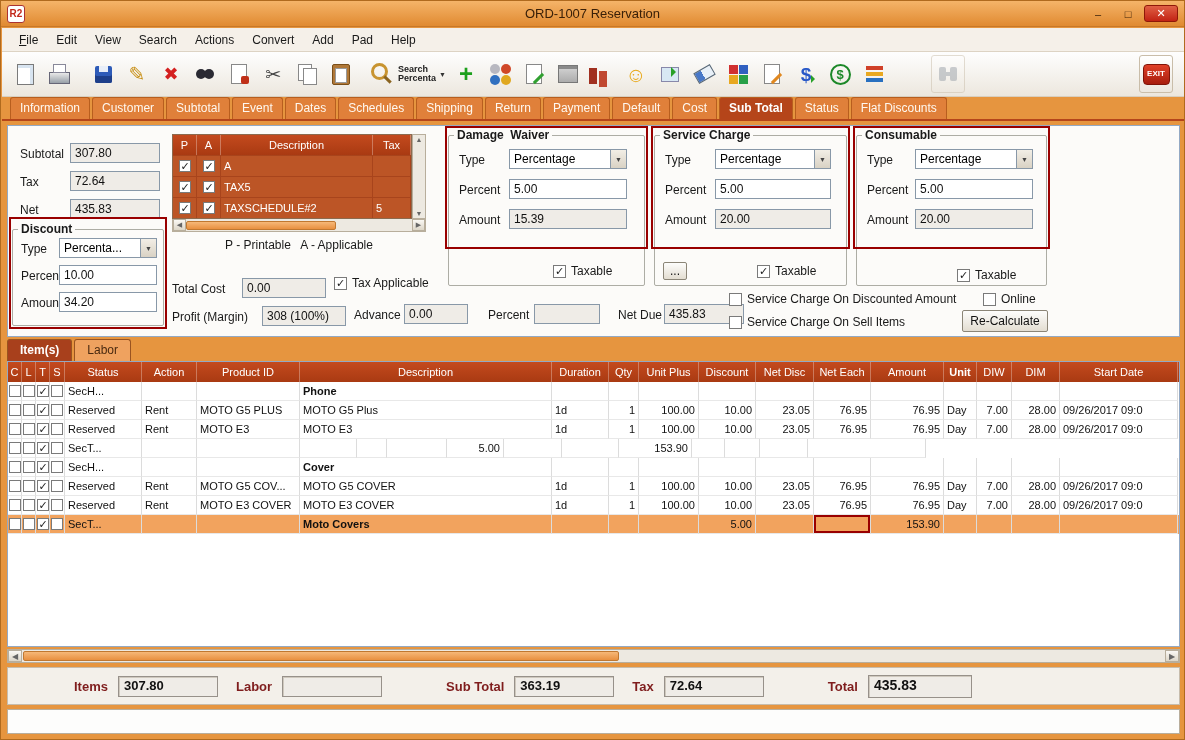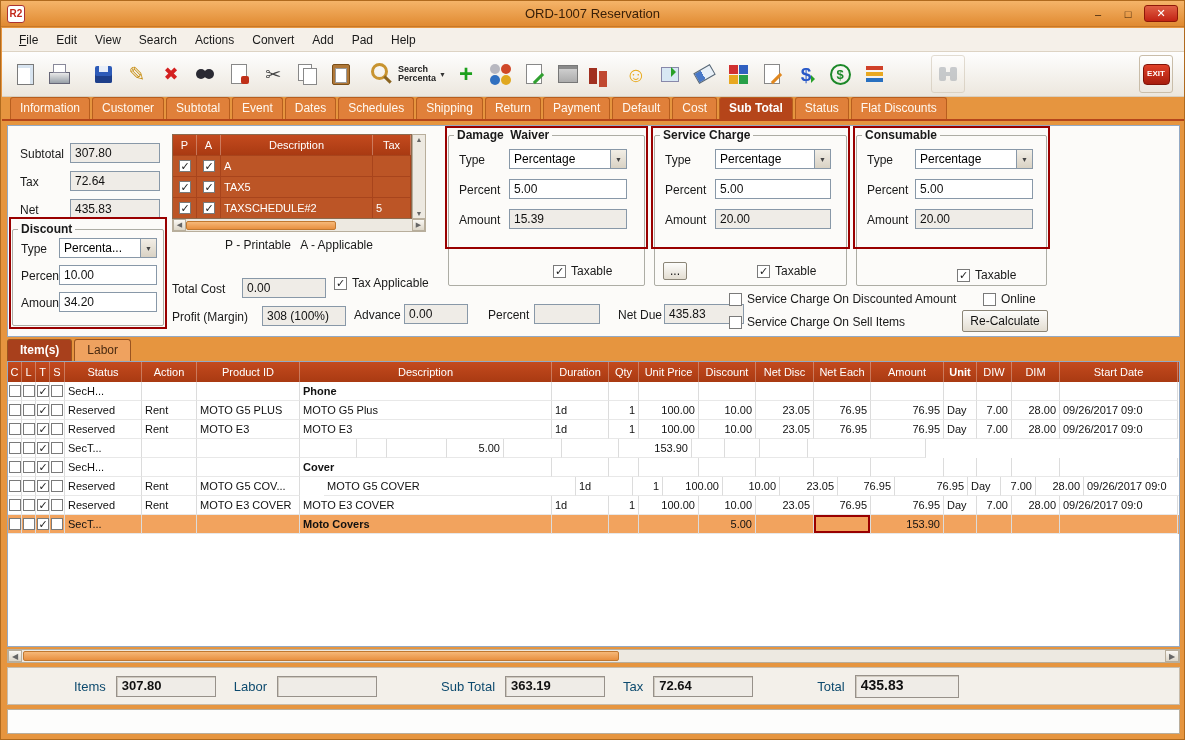--- a/index.html
+++ b/index.html
@@ -124,21 +124,21 @@
   .td.chk{justify-content:center;padding:0;}
   .td.annotated{box-shadow:inset 0 0 0 2px #990000;}
   
   .hscroll{position:absolute;left:6px;top:648px;width:1173px;height:14px;background:#EDE9E1;border:1px solid #B8AE9C;display:flex;align-items:center;}
   .sarrow{width:14px;height:100%;display:flex;align-items:center;justify-content:center;font-size:8px;color:#666;background:linear-gradient(#FAF8F4,#DDD6C8);border:1px solid #B8AE9C;}
   .sarrow.right{margin-left:auto;}
   .sthumb{position:absolute;left:15px;width:596px;height:10px;background:linear-gradient(#F6B878,#E89040);border:1px solid #C07830;border-radius:2px;}
   
   .footer{position:absolute;left:6px;top:666px;width:1173px;height:38px;background:#F3F0EA;border:1px solid #C6BCAC;display:flex;align-items:center;padding-left:66px;}
   .ffield{display:flex;align-items:center;margin-right:18px;}
-  .flabel{font-size:13px;font-weight:normal;color:#0c4a6e;margin-right:10px;}
+  .flabel{font-size:13px;font-weight:bold;color:#7f1d1d;margin-right:10px;}
   .fvalue{width:100px;height:21px;background:#EFECE7;border:1px solid #97918A;box-shadow:inset 1px 1px 0 #CFC9BE;font-size:13px;font-weight:bold;color:#111;padding:1px 5px;}
   .ffield.ml-lg{margin-left:46px;}
   .ffield.ftotal .fvalue{width:104px;height:23px;font-size:14px;}
   .statusbar{position:absolute;left:6px;top:708px;width:1173px;height:25px;background:#FDFDFC;border:1px solid #B9AE9C;}
 </style>
 </head>
 <body>
 
 <div class="window">
 
@@ -440,21 +440,21 @@
         <div class="th" style="width: 14px;">C</div>
         <div class="th" style="width: 14px;">L</div>
         <div class="th" style="width: 14px;">T</div>
         <div class="th" style="width: 15px;">S</div>
         <div class="th" style="width: 77px;">Status</div>
         <div class="th" style="width: 55px;">Action</div>
         <div class="th" style="width: 103px;">Product ID</div>
         <div class="th" style="width: 252px;">Description</div>
         <div class="th" style="width: 57px;">Duration</div>
         <div class="th" style="width: 30px;">Qty</div>
-        <div class="th" style="width: 60px;">Unit Price</div>
+        <div class="th" style="width: 60px;">Unit Plus</div>
         <div class="th" style="width: 57px;">Discount</div>
         <div class="th" style="width: 58px;">Net Disc</div>
         <div class="th" style="width: 57px;">Net Each</div>
         <div class="th" style="width: 73px;">Amount</div>
         <div class="th" style="width: 33px; font-weight: bold;">Unit</div>
         <div class="th" style="width: 35px;">DIW</div>
         <div class="th" style="width: 48px;">DIM</div>
         <div class="th" style="width: 118px;">Start Date</div>
       </div>
     <div id="items-body">
@@ -611,21 +611,21 @@
           </div>
           <div class="td chk" style="width: 14px;">
             <span class="cb sm checked"></span>
           </div>
           <div class="td chk" style="width: 15px;">
             <span class="cb sm"></span>
           </div>
           <div class="td" style="width: 77px;">Reserved</div>
           <div class="td" style="width: 55px;">Rent</div>
           <div class="td" style="width: 103px;">MOTO G5 COV...</div>
-          <div class="td" style="width: 252px; margin-left: 24px;">MOTO G5 COVER</div>
+          <div class="td" style="width: 252px;">MOTO G5 COVER</div>
           <div class="td" style="width: 57px;">1d</div>
           <div class="td num" style="width: 30px;">1</div>
           <div class="td num" style="width: 60px;">100.00</div>
           <div class="td num" style="width: 57px;">10.00</div>
           <div class="td num" style="width: 58px;">23.05</div>
           <div class="td num" style="width: 57px;">76.95</div>
           <div class="td num" style="width: 73px;">76.95</div>
           <div class="td" style="width: 33px;">Day</div>
           <div class="td num" style="width: 35px;">7.00</div>
           <div class="td num" style="width: 48px;">28.00</div>

